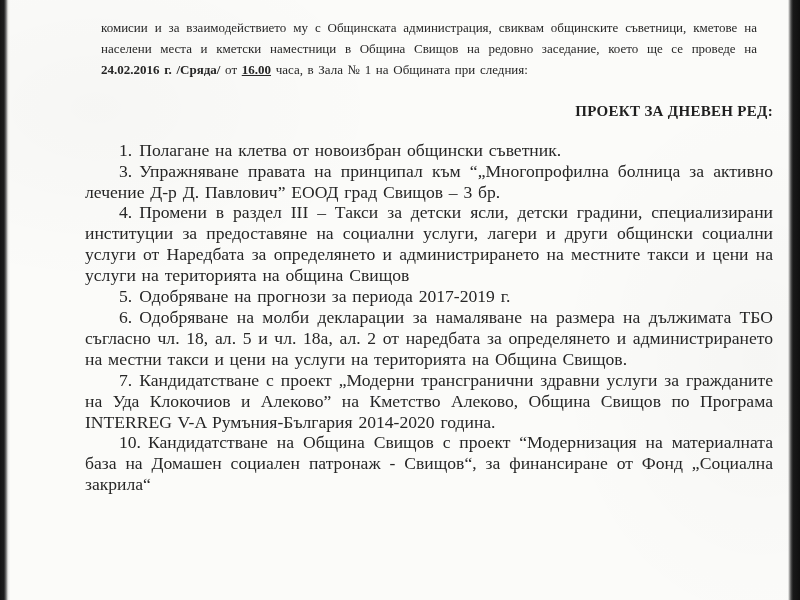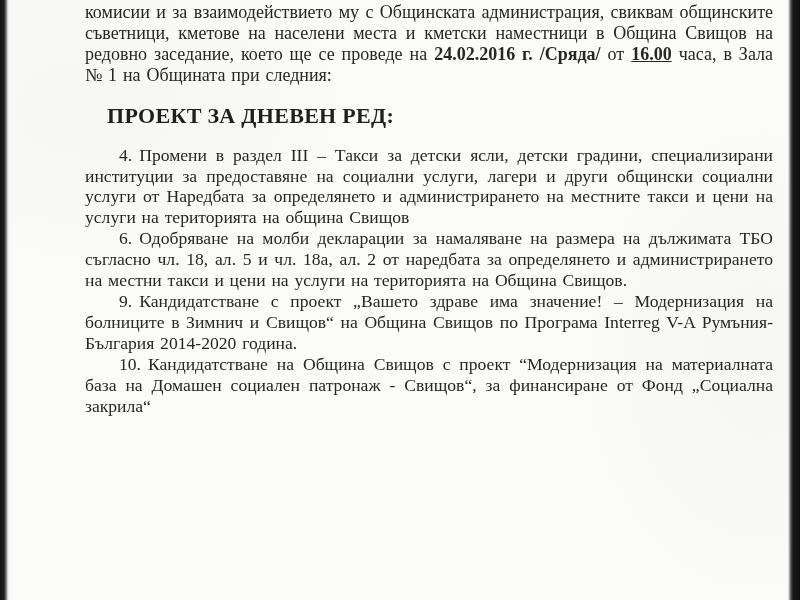--- a/index.html
+++ b/index.html
@@ -23,31 +23,31 @@
     background: linear-gradient(90deg, #141414 0px, #1d1d1d 4px, #6f6f6f 6px, #e9e9e6 8px, rgba(0,0,0,0) 10px);
   }
   .scan-edge-right {
     position: absolute; right: 0; top: 0; bottom: 0; width: 12px;
     background: linear-gradient(270deg, #0f0f0f 0px, #191919 7px, #4f4f4f 9px, rgba(0,0,0,0) 12px);
   }
   .content {
     position: absolute; left: 85px; top: 2px; width: 688px;
   }
   p.intro {
-    margin: 0;
+    margin: 16px;
     text-align: justify;
-    font-size: 18px;
+    font-size: 13px;
     line-height: 20.9px;
     word-spacing: 1.4px;
   }
   h1.title {
     margin: 17px 0 16px 0;
-    text-align: left;
+    text-align: right;
     text-indent: 22px;
-    font-size: 22px;
+    font-size: 15px;
     line-height: 26px;
     font-weight: bold;
     letter-spacing: 0.3px;
     color: #1f1f1f;
   }
   p.item {
     margin: 0;
     text-align: justify;
     text-indent: 34px;
     font-size: 17.6px;
@@ -64,28 +64,31 @@
 <div class="page">
   <div class="scan-edge-left"></div>
   <div class="scan-edge-right"></div>
 
   <div class="content">
 
     <p class="intro"><span>комисии и за взаимодействието му с Общинската администрация, свиквам общинските съветници, кметове на населени места и кметски наместници в Община Свищов на редовно заседание, което ще се проведе на </span><b class="date">24.02.2016 г. /Сряда/</b><span> от </span><b class="time">16.00</b><span> часа, в Зала № 1 на Общината при следния:</span></p>
 
     <h1 class="title">ПРОЕКТ ЗА ДНЕВЕН РЕД:</h1>
 
+    <p class="item"><span class="num">1.</span><span>Полагане на клетва от новоизбран общински съветник.</span></p>
 
 
+    <p class="item"><span class="num">3.</span><span>Упражняване правата на принципал към “„Многопрофилна болница за активно лечение Д-р Д. Павлович” ЕООД град Свищов – 3 бр.</span></p>
 
     <p class="item"><span class="num">4.</span><span>Промени в раздел III – Такси за детски ясли, детски градини, специализирани институции за предоставяне на социални услуги, лагери и други общински социални услуги от Наредбата за определянето и администрирането на местните такси и цени на услуги на територията на община Свищов</span></p>
 
+    <p class="item"><span class="num">5.</span><span>Одобряване на прогнози за периода 2017-2019 г.</span></p>
 
     <p class="item"><span class="num">6.</span><span>Одобряване на молби декларации за намаляване на размера на дължимата ТБО съгласно чл. 18, ал. 5 и чл. 18а, ал. 2 от наредбата за определянето и администрирането на местни такси и цени на услуги на територията на Община Свищов.</span></p>
 
+    <p class="item"><span class="num">7.</span><span>Кандидатстване с проект „Модерни трансгранични здравни услуги за гражданите на Уда Клокочиов и Алеково” на Кметство Алеково, Община Свищов по Програма INTERREG V-A Румъния-България 2014-2020 година.</span></p>
 
 
-    <p class="item"><span class="num">9.</span><span>Кандидатстване с проект „Вашето здраве има значение! – Модернизация на болниците в Зимнич и Свищов“ на Община Свищов по Програма Interreg V-A Румъния-България 2014-2020 година.</span></p>
 
     <p class="item"><span class="num">10.</span><span>Кандидатстване на Община Свищов с проект “Модернизация на материалната база на Домашен социален патронаж - Свищов“, за финансиране от Фонд „Социална закрила“</span></p>
 
   </div>
 </div>
 
 </body></html>

